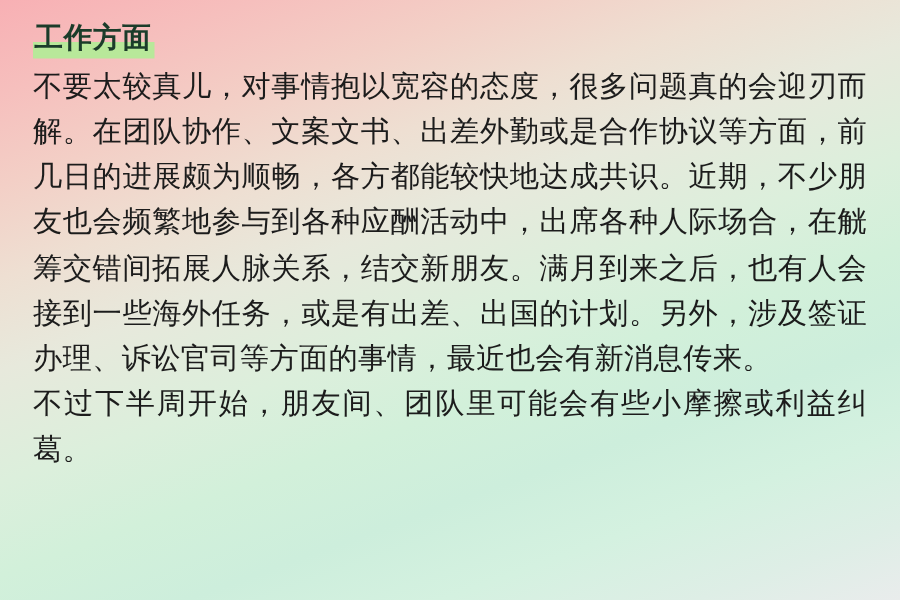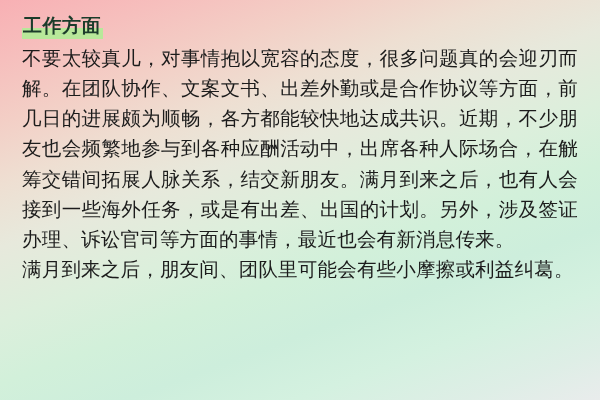--- a/index.html
+++ b/index.html
@@ -62,16 +62,16 @@
   }
 </style>
 </head>
 <body>
 
 <div class="card">
   <div class="inner">
     <div class="heading">工作方面</div>
     <div class="body-text">
       <p>不要太较真儿，对事情抱以宽容的态度，很多问题真的会迎刃而解。在团队协作、文案文书、出差外勤或是合作协议等方面，前几日的进展颇为顺畅，各方都能较快地达成共识。近期，不少朋友也会频繁地参与到各种应酬活动中，出席各种人际场合，在觥筹交错间拓展人脉关系，结交新朋友。满月到来之后，也有人会接到一些海外任务，或是有出差、出国的计划。另外，涉及签证办理、诉讼官司等方面的事情，最近也会有新消息传来。</p>
-      <p>满月到来之后，朋友间、团队里可能会有些小摩擦或利益纠葛。</p>
+      <p>不过下半周开始，朋友间、团队里可能会有些小摩擦或利益纠葛。</p>
     </div>
   </div>
 </div>
 
 </body></html>

